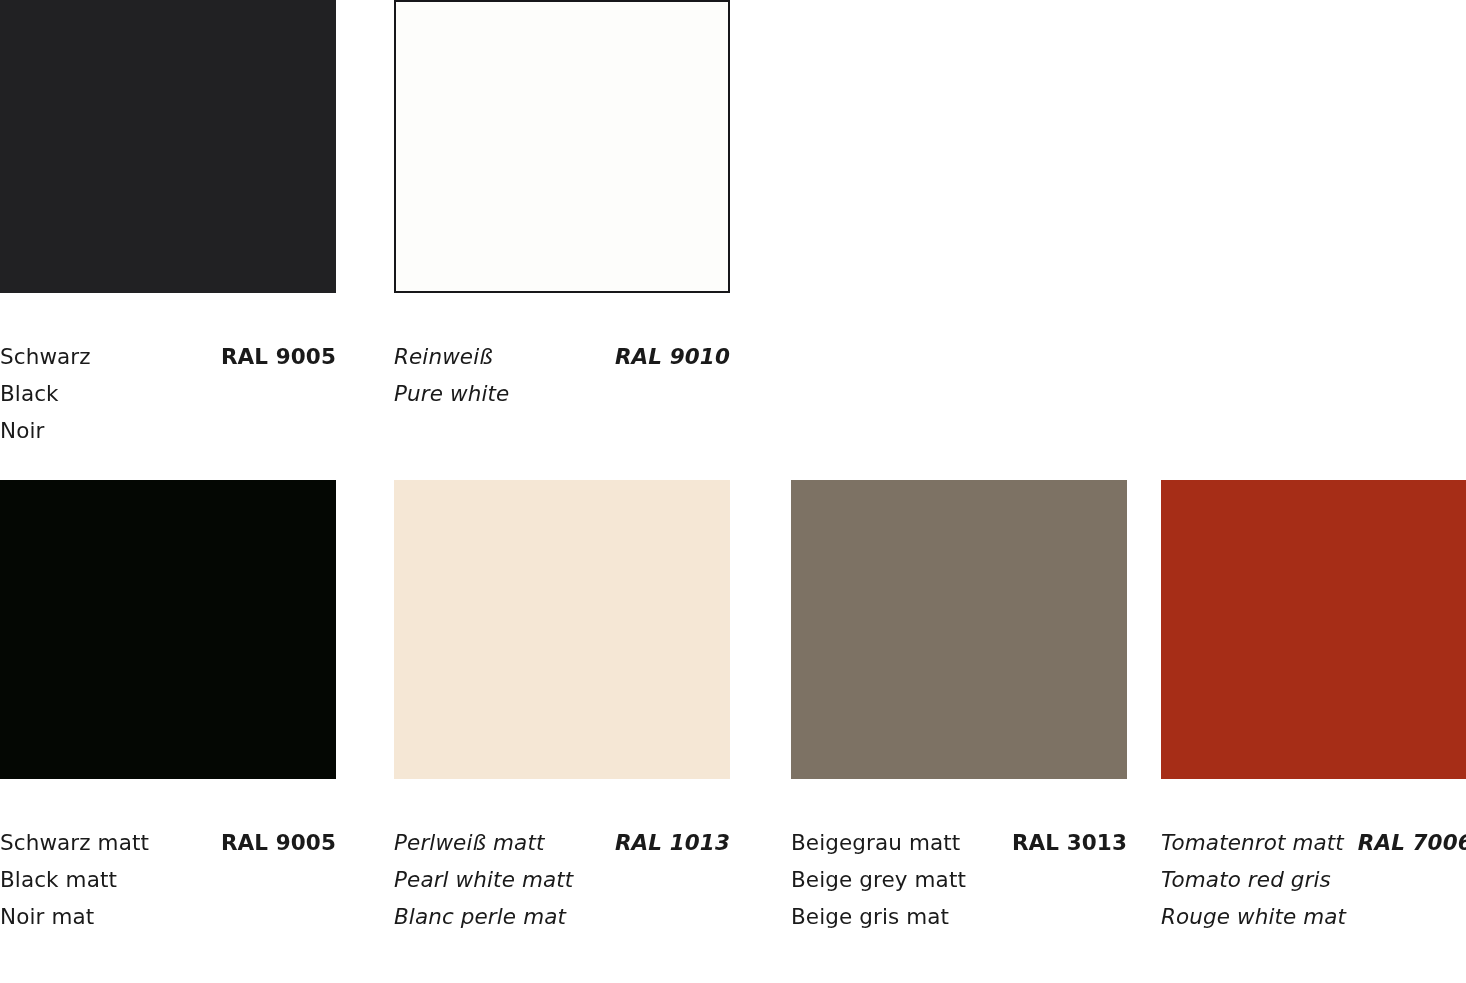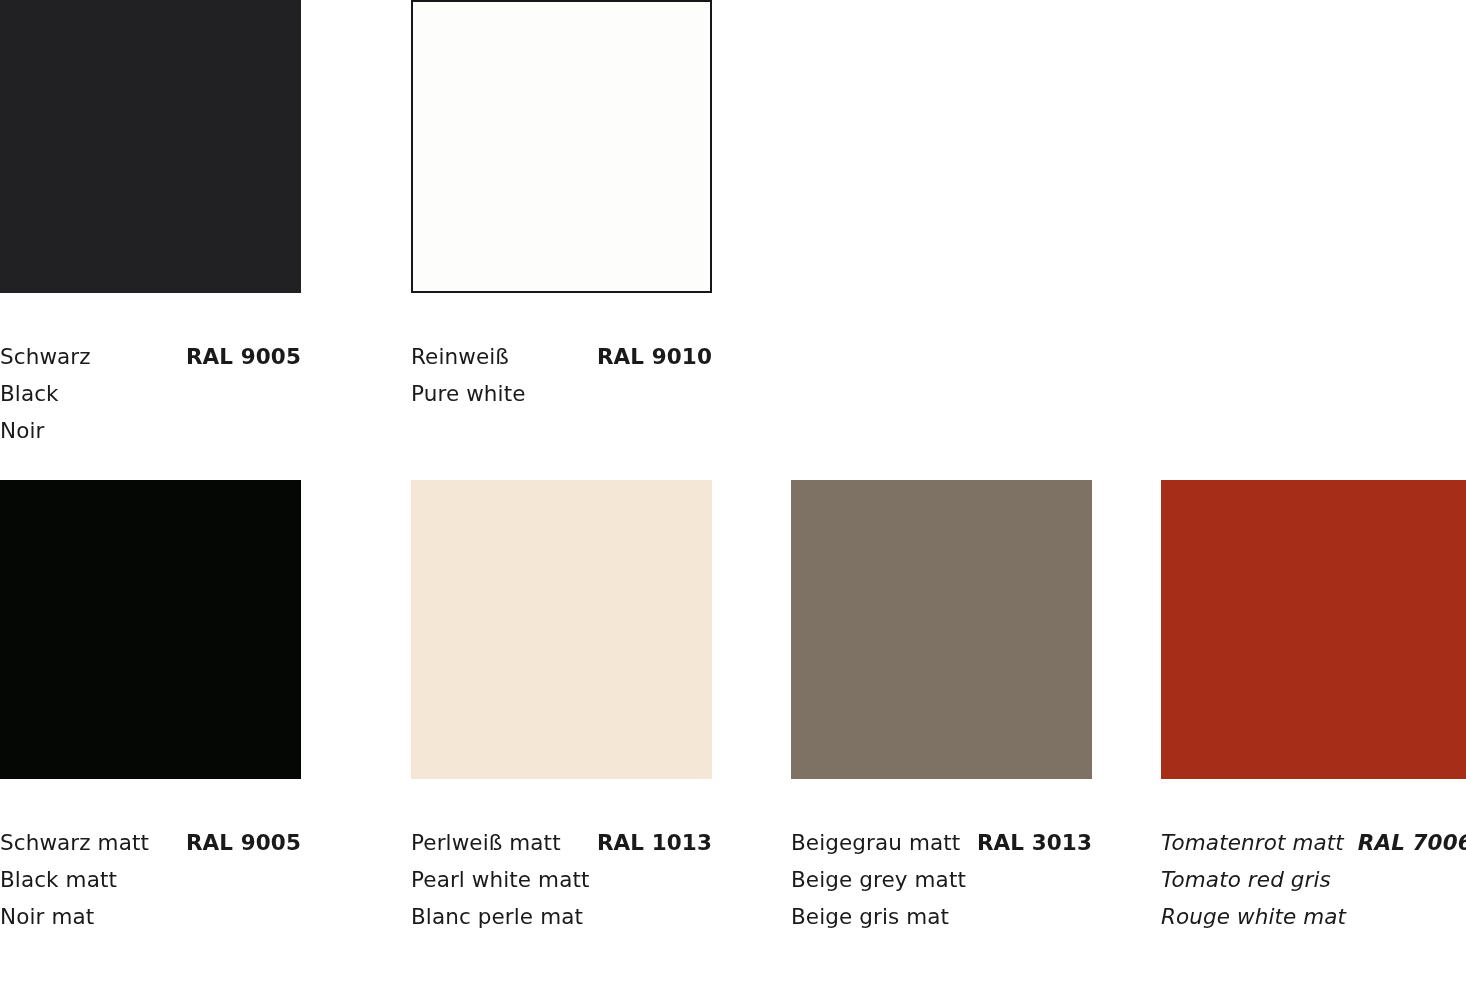--- a/index.html
+++ b/index.html
@@ -25,24 +25,24 @@
     position: absolute;
     left: 0;
     width: 1466px;
   }
   #row-0 { top: 0px; }
   #row-1 { top: 480px; }
 
   .cell {
     position: absolute;
     top: 0;
-    width: 301px;
+    width: 336px;
   }
   .cell.col-0 { left: 0px; }
-  .cell.col-1 { left: 411px; }
+  .cell.col-1 { left: 394px; font-style: italic; }
   .cell.col-2 { left: 791px; }
   .cell.col-3 { left: 1161px; }
   
   .cell.col-3 { width: 305px; font-style: italic; }
 
   .chip {
     width: 100%;
     height: 293px;
     box-sizing: border-box;
     display: block;

